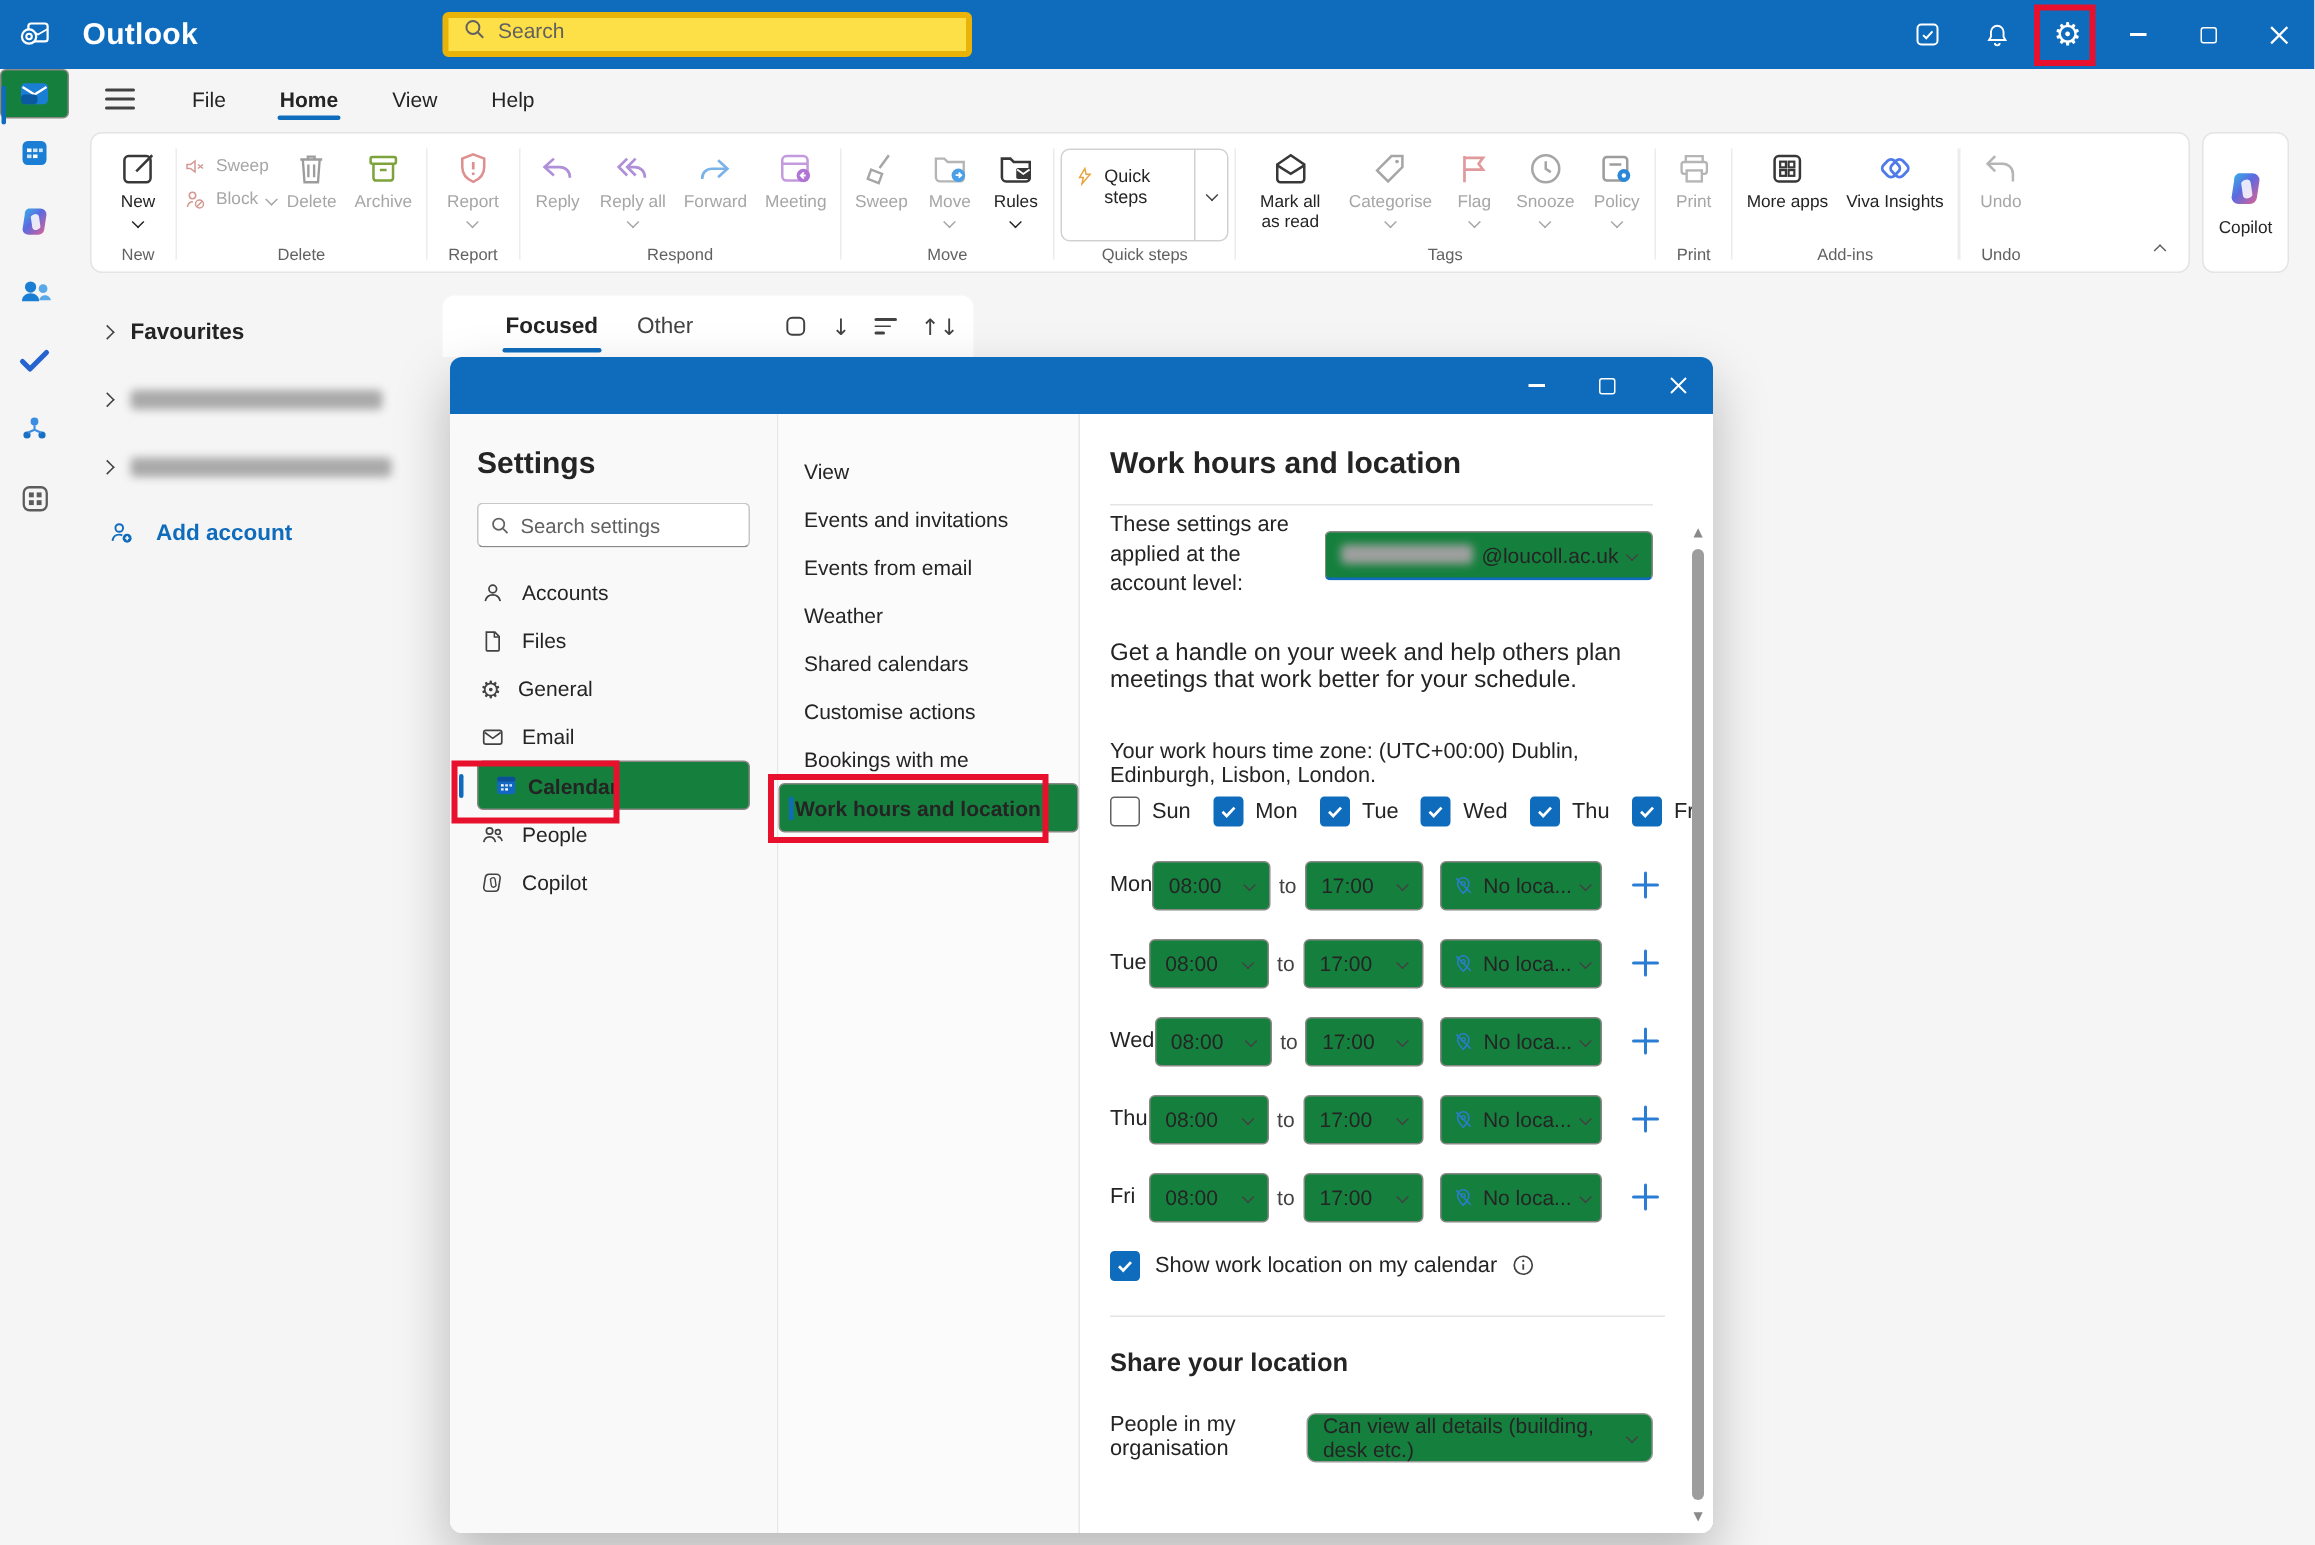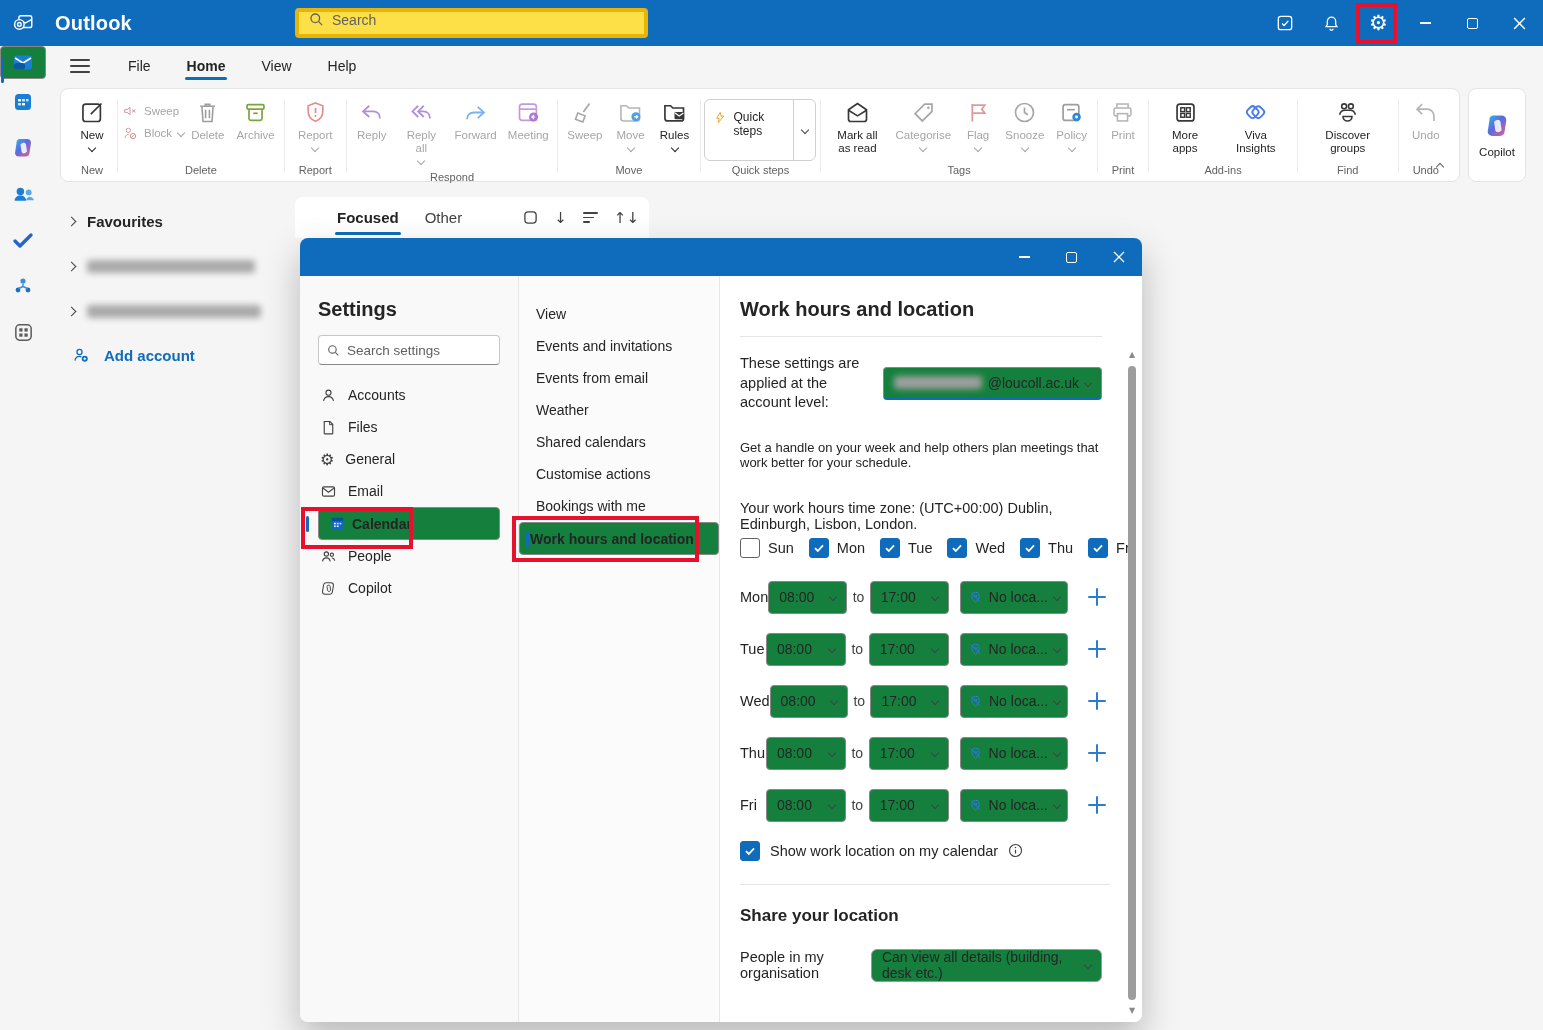--- a/index.html
+++ b/index.html
@@ -86,26 +86,26 @@
   .navitem.sel::before{content:"";position:absolute;left:-13px;top:8px;width:3px;height:16px;background:#0f6cbd;border-radius:2px}
   .col2{width:201px;background:#fbfbfb;border-right:1px solid #e7e7e7;padding:22px 0 0 0}
   .subitem{position:relative;display:flex;align-items:center;height:32px;padding-left:17px;font-size:14px;cursor:pointer}
   .subitem.sel{font-weight:700}
   .subitem.sel::before{content:"";position:absolute;left:6px;top:8px;width:3px;height:16px;background:#0f6cbd;border-radius:2px}
 
   .mainp{flex:1;position:relative;padding:22px 40px 0 20px;overflow:hidden;background:#fff}
   .m-title{font-size:20px;font-weight:700}
   .hr{border:none;border-top:1px solid #e4e4e4;margin:0}
   .hr1{margin-top:15px}
-  .acct-row{display:flex;align-items:center;margin-top:17px}
+  .acct-row{display:flex;align-items:center;margin-top:4px}
   .acct-label{width:262px;font-size:14.5px;line-height:1.35;padding-right:10px}
   .sel{border:1px solid #8a8886;border-radius:4px;height:33px;display:flex;align-items:center;padding:0 10px;background:#15803d;font-size:14px;gap:6px;cursor:pointer}
   .sel .chv{margin-left:auto;color:#424242}
   .acct-sel{width:308px;margin-left:auto;border-bottom:2px solid #0f6cbd}
-  .intro{margin-top:27px;font-size:13px}
+  .intro{margin-top:27px;font-size:16px}
   .tz{margin-top:30px;font-size:14.5px}
   .daysrow{margin-top:6px;display:flex;align-items:flex-end}
   .daypair{display:flex;align-items:center;gap:8px;margin-right:15px;cursor:pointer}
   .cb{width:20px;height:20px;border:1px solid #616161;border-radius:3px;background:#fff;display:flex;align-items:center;justify-content:center;flex:none}
   .cb.on{background:#0f6cbd;border-color:#0f6cbd}
   .daylbl{font-size:14.5px}
   .workrows{margin-top:23px}
   .wrow{display:flex;align-items:center;height:33px;margin-bottom:19px}
   .wday{width:34px;font-size:14.5px}
   .tsel{width:98px}
@@ -548,36 +548,20 @@
               <rect x="10" y="7.2" width="9" height="9" rx="2.8" transform="rotate(45 14.5 11.7)" fill="none" stroke="#4f7be8" stroke-width="1.7"></rect>
             </svg>
           </span>
         <span>Viva Insights</span>
       </div>
     </div>
     <div class="rcap">Add-ins</div>
   </div>
   <div class="rsep"></div>
 
-  <div class="rgroup">
-    <div class="rbtns">
-      <div class="rbig en">
-        <span>
-            <svg width="27" height="27" viewBox="0 0 24 24">
-              <circle cx="9" cy="6.5" r="2.2" fill="none" stroke="#383838" stroke-width="1.4"></circle>
-              <circle cx="15" cy="6.5" r="2.2" fill="none" stroke="#383838" stroke-width="1.4"></circle>
-              <path d="M5 14c.5-2.6 2.3-4 4.8-4h4.4c2.5 0 4.3 1.4 4.8 4" fill="none" stroke="#383838" stroke-width="1.4"></path>
-              <path d="M8 15.5c0 2.2 1.7 4 4 4s4-1.8 4-4z" fill="none" stroke="#383838" stroke-width="1.4"></path>
-            </svg>
-          </span>
-        <span>Discover groups</span>
-      </div>
-    </div>
-    <div class="rcap">Find</div>
-  </div>
   <div class="rsep"></div>
 
   <div class="rgroup">
     <div class="rbtns">
       <div class="rbig dis">
         <span>
             <svg width="27" height="27" viewBox="0 0 24 24">
               <path d="M9 4.5 4.5 9 9 13.5" fill="none" stroke="#b5b5b5" stroke-width="1.5"></path>
               <path d="M5 9h8.5a6 6 0 0 1 6 6v4.5" fill="none" stroke="#b5b5b5" stroke-width="1.5"></path>
             </svg>

